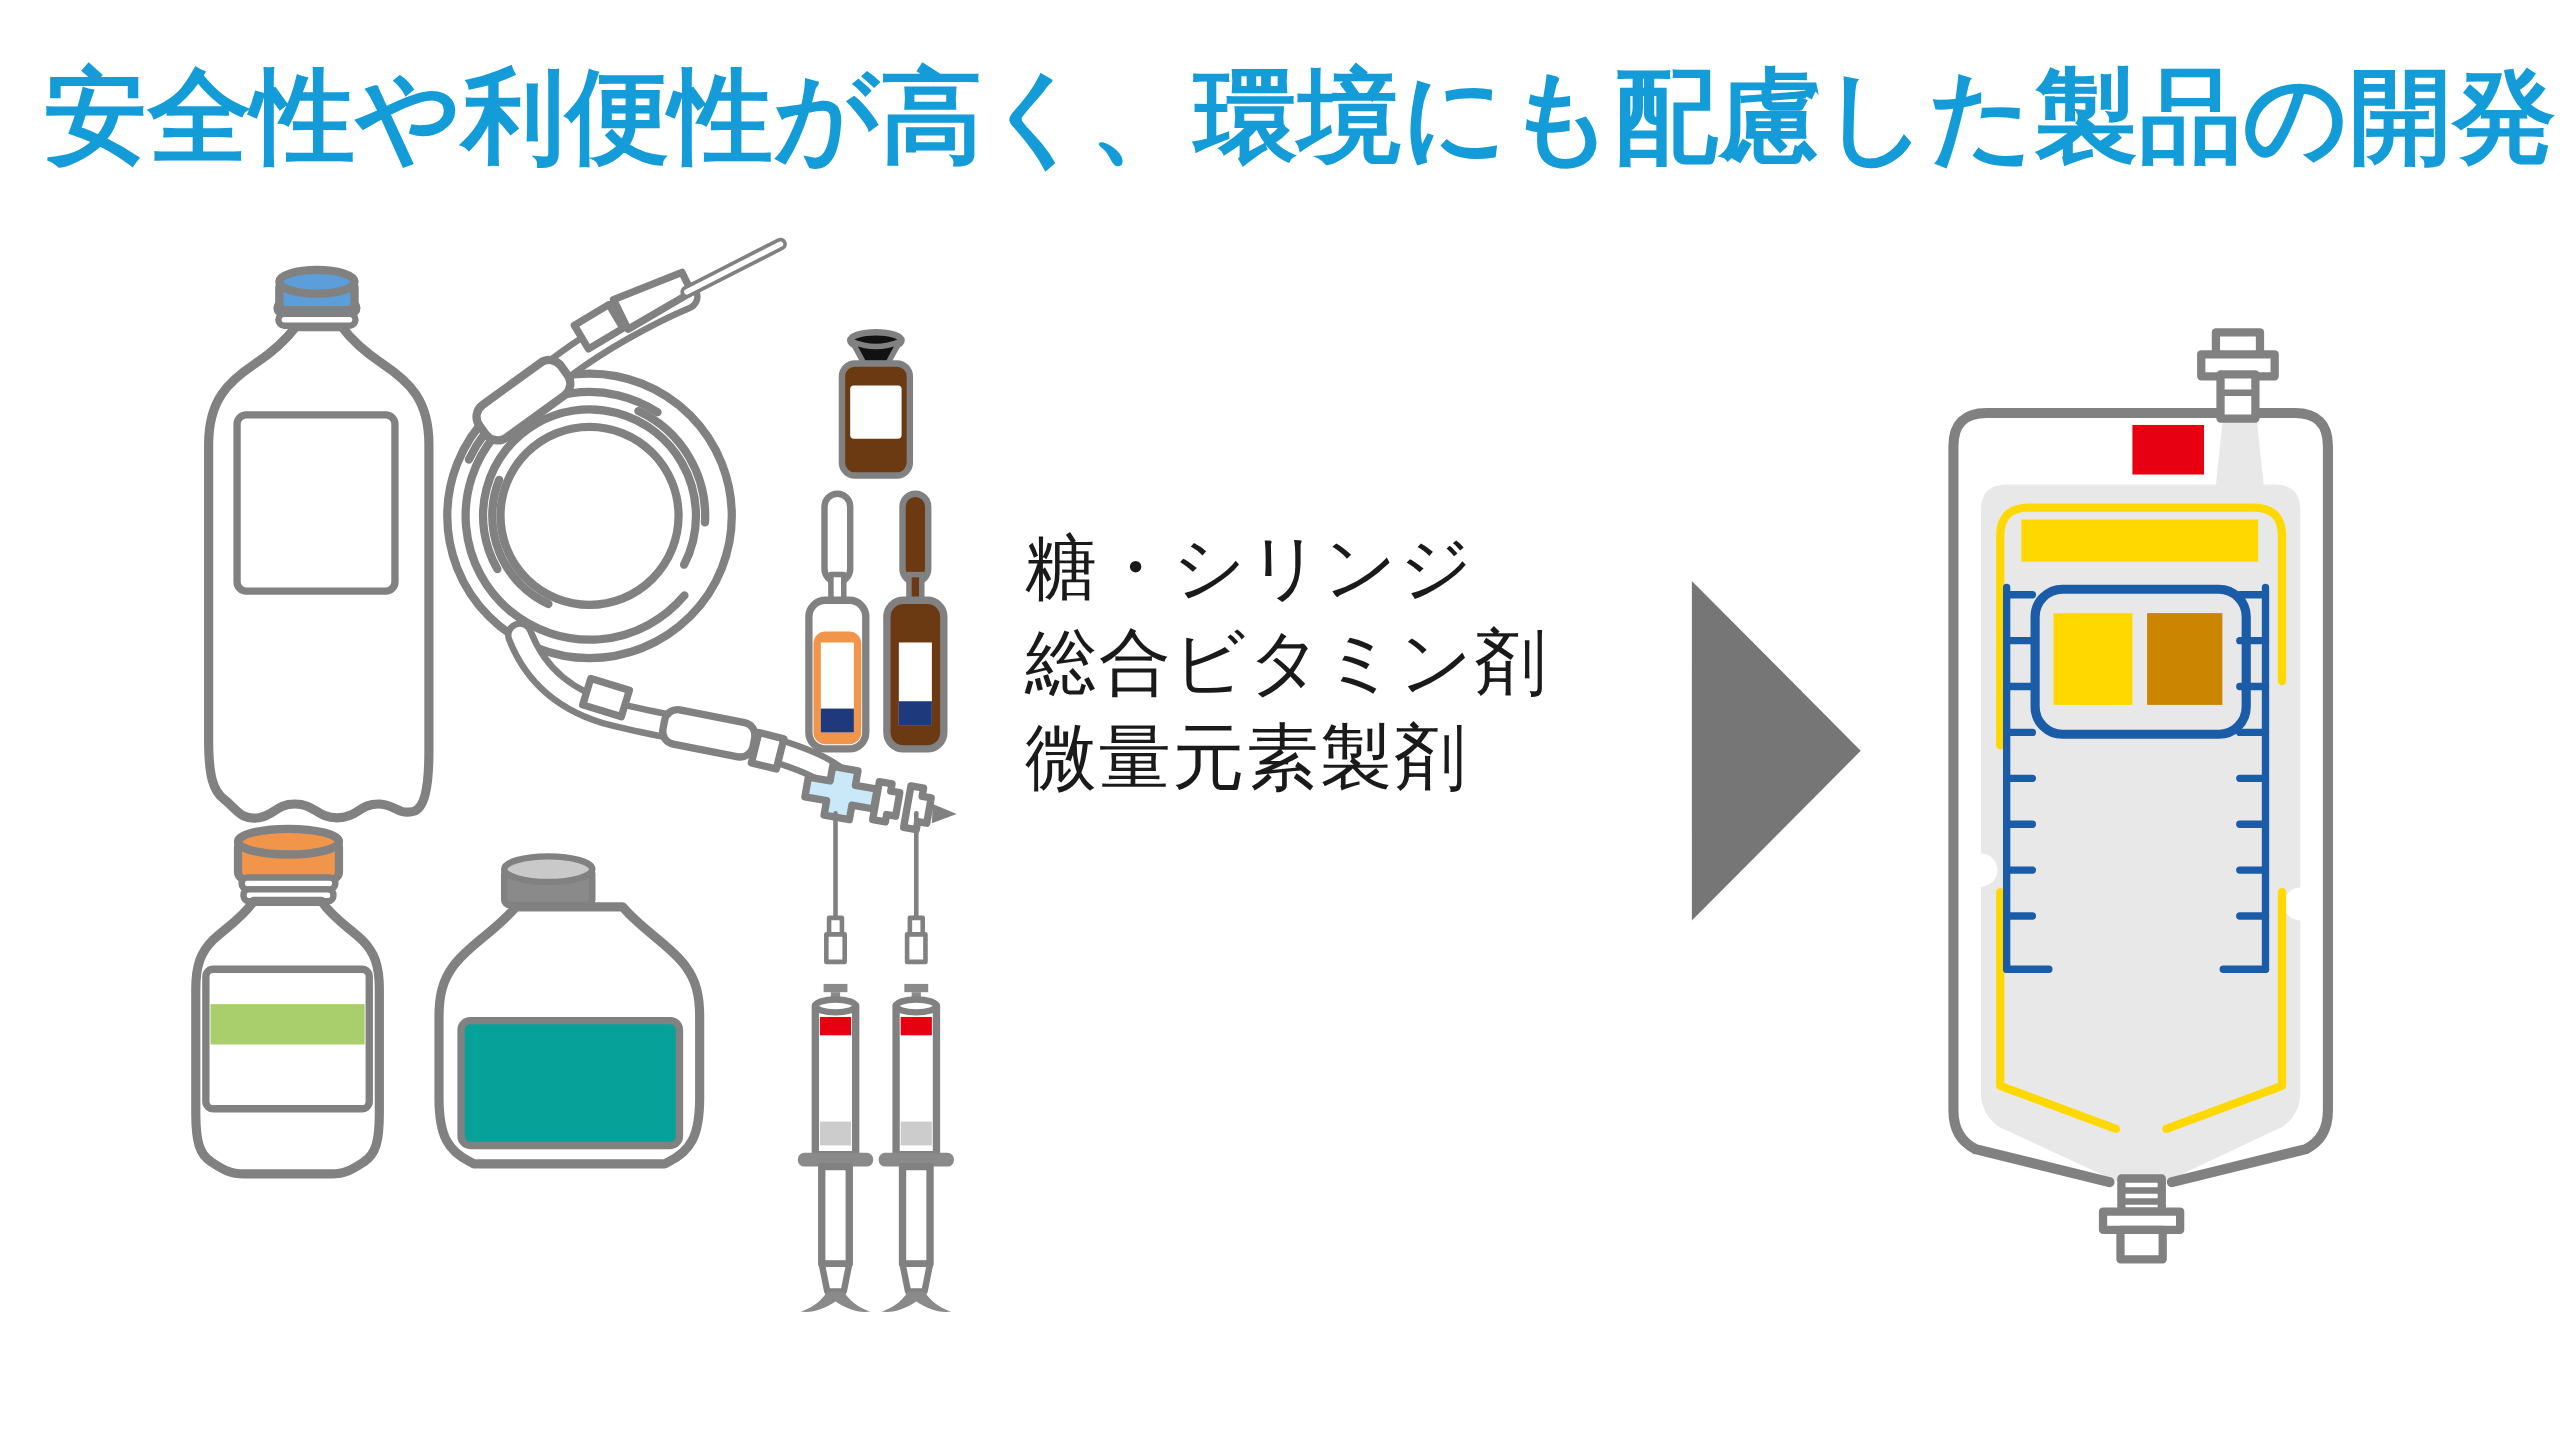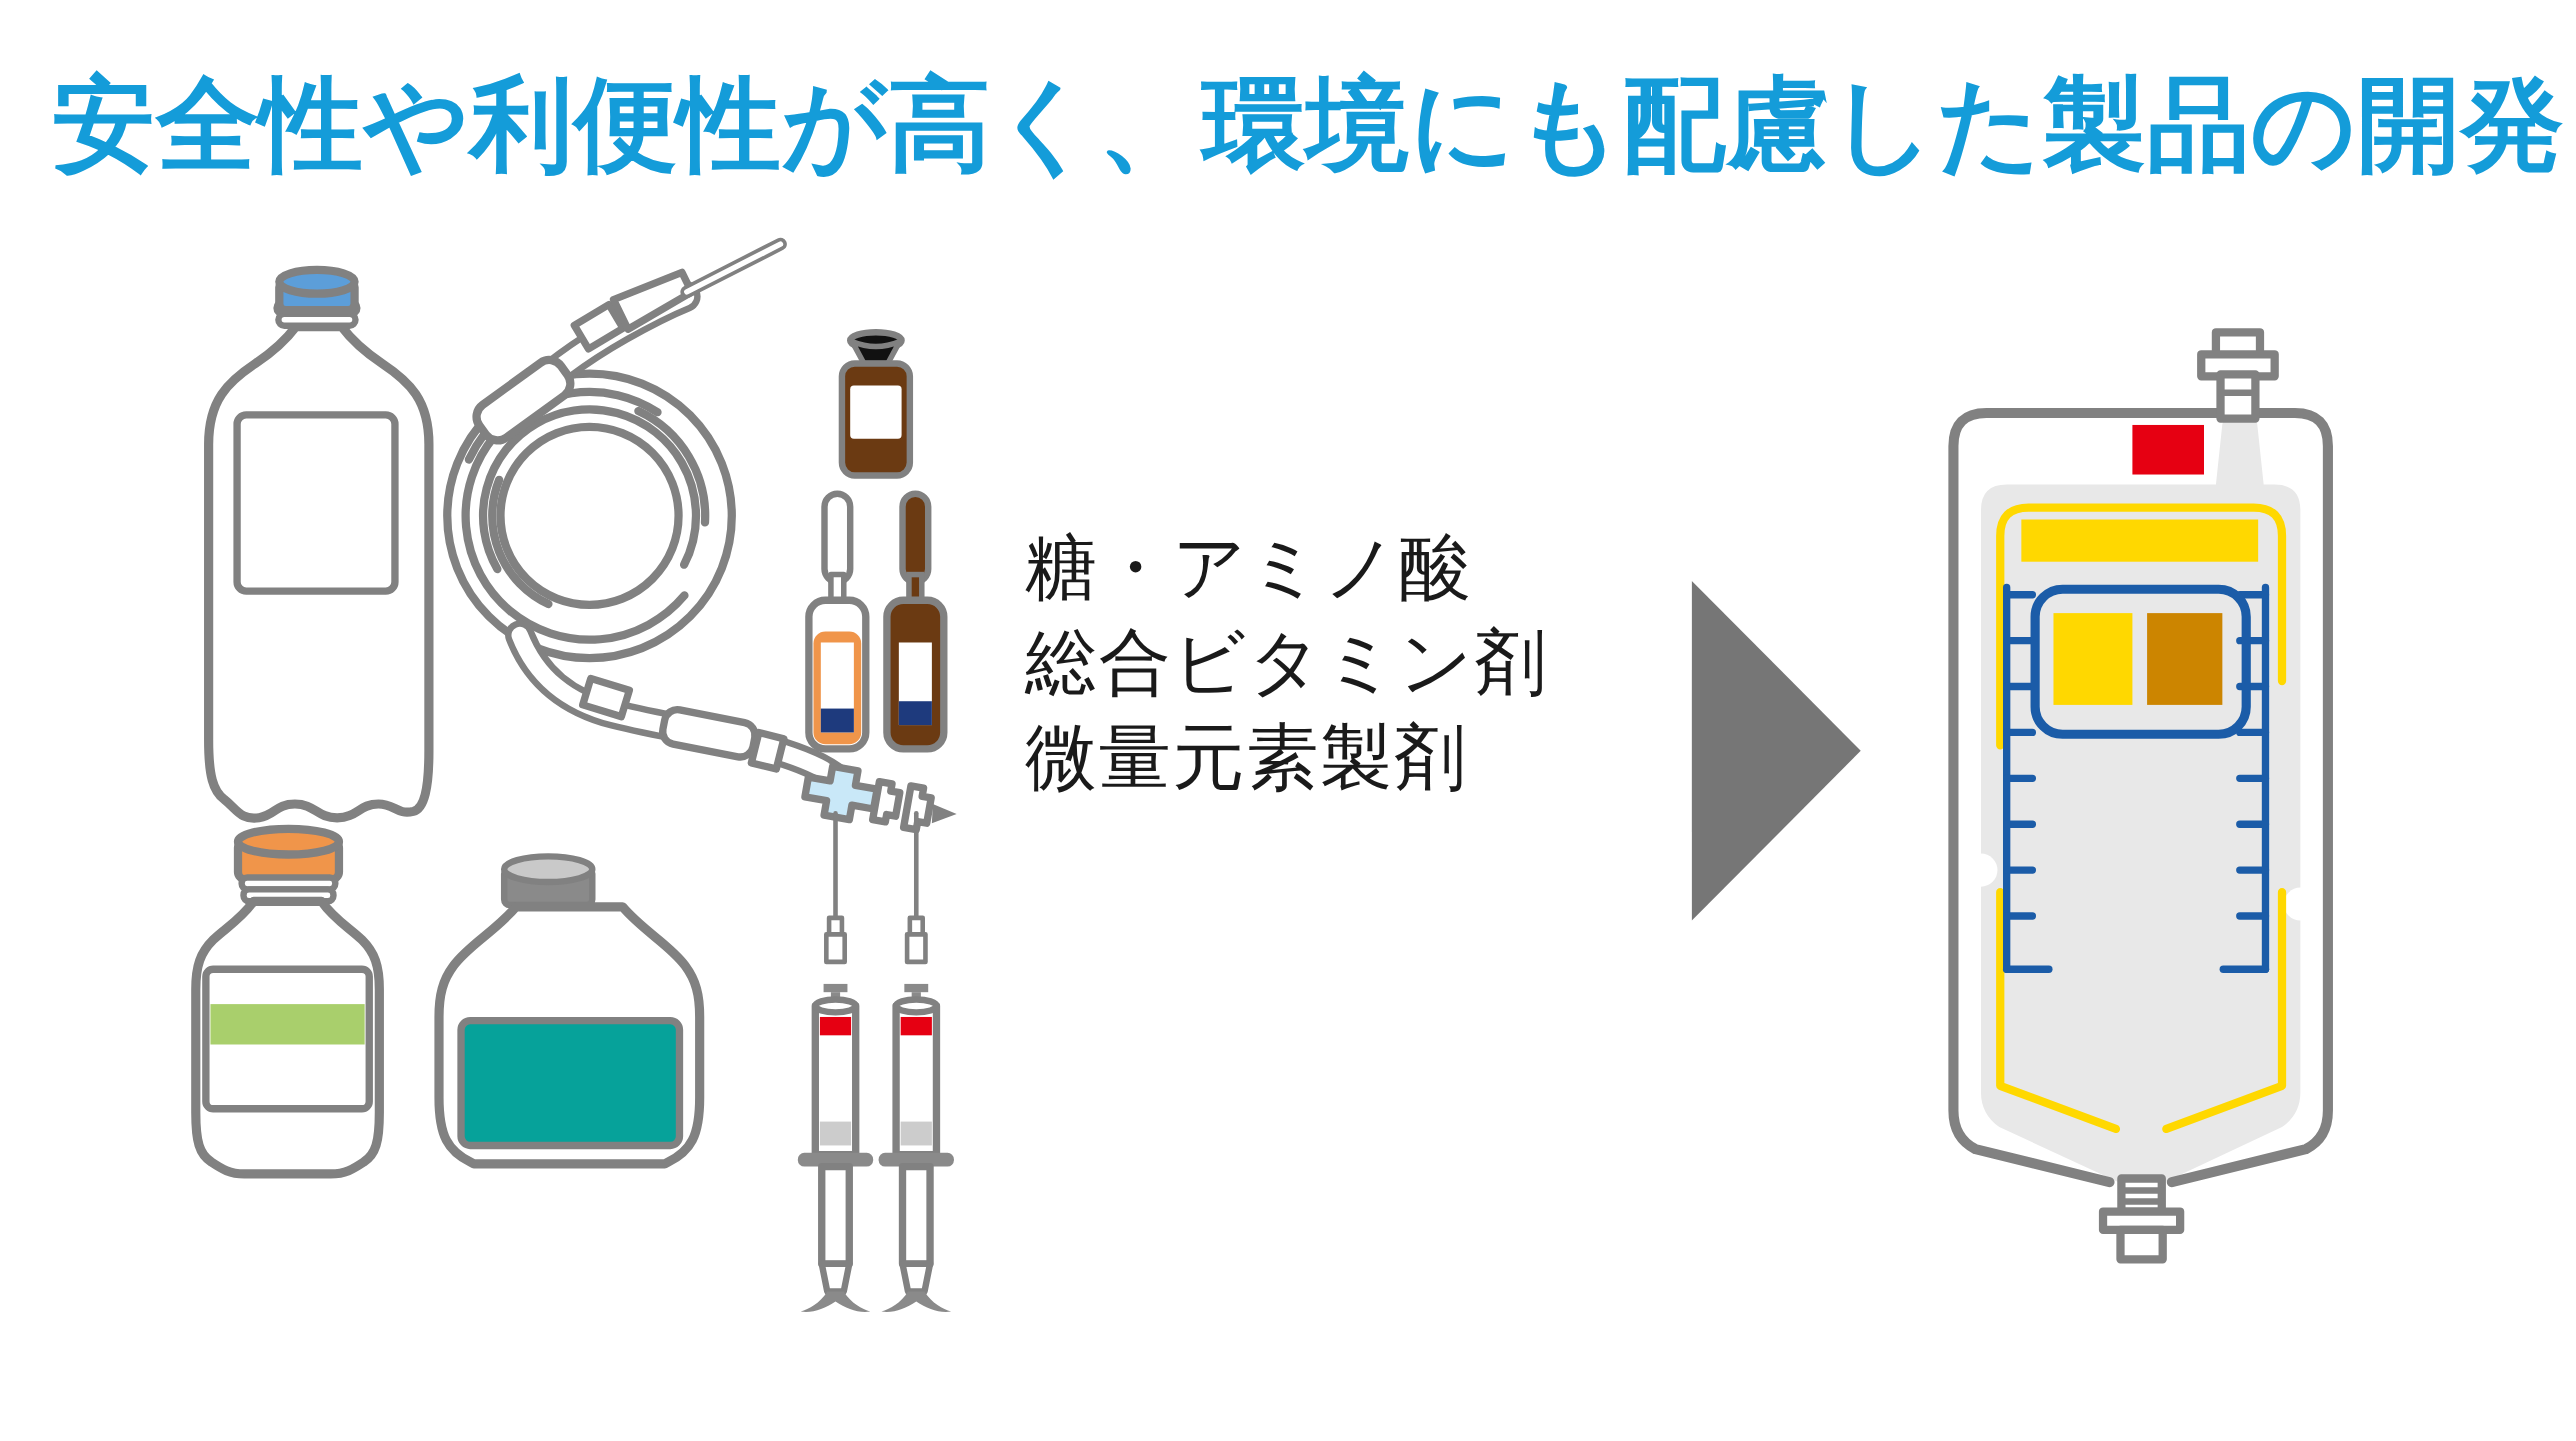--- a/index.html
+++ b/index.html
@@ -2,21 +2,21 @@
 <html style="--c-accent_blue: #149CD9; --c-text_black: #1A1A1A; --c-outline_gray: #818181; --c-arrow_gray: #767676; --c-cap_blue: #5C9ED9; --c-cap_orange: #F0954A; --c-cap_gray_light: #C9C9C9; --c-cap_gray_dark: #8A8A8A; --c-label_green: #A9CF6C; --c-label_teal: #06A29A; --c-vial_brown: #6B3A12; --c-ampoule_orange: #F0954A; --c-navy: #1E3A7D; --c-connector_light_blue: #C9E8F8; --c-syringe_red: #E60012; --c-syringe_gray_band: #CCCCCC; --c-bag_fill: #E8E8E8; --c-bag_red: #E60012; --c-bag_yellow: #FFD800; --c-bag_amber: #CC8500; --c-bag_blue: #1B5CA8;font-size:14.7px"><head>
 <meta charset="utf-8">
 <style>
   html,body{margin:0;padding:0;}
   body{
     width:2576px;height:1441px;background:#ffffff;overflow:hidden;position:relative;
     font-family:"DejaVu Sans","Liberation Sans",sans-serif;
   }
   .art{position:absolute;left:0;top:0;width:2576px;height:1441px;}
   .title{
-    position:absolute;left:44px;top:64px;margin:8px;
+    position:absolute;left:44px;top:64px;margin:0;
     font-family:"DejaVu Sans","Liberation Sans",sans-serif;
     font-weight:700;font-size:103px;line-height:1.02;letter-spacing:0.9px;
     color:var(--c-accent_blue);white-space:nowrap;
   }
   .product-list{
     position:absolute;left:1025px;top:520px;
     font-family:"DejaVu Serif","Liberation Serif",serif;
     font-size:72px;line-height:95px;color:var(--c-text_black);
     letter-spacing:1.8px;white-space:nowrap;
   }
@@ -219,17 +219,17 @@
       <line class="ol" stroke-width="7" x1="2311" y1="1309" x2="2355" y2="1309"></line>
       <rect class="ow" stroke-width="9" x="2291" y="1320" width="84" height="20"></rect>
       <rect class="ow" stroke-width="9" x="2310" y="1340" width="46" height="32"></rect>
     </g>
   </g>
 </svg>
 
 <h1 class="title">安全性や利便性が高く、環境にも配慮した製品の開発</h1>
 
 <div class="product-list">
-  <div class="product-line">糖・アミノ酸</div>
+  <div class="product-line">糖・シリンジ</div>
   <div class="product-line">総合ビタミン剤</div>
   <div class="product-line">微量元素製剤</div>
 </div>
 
 
 </body></html>

